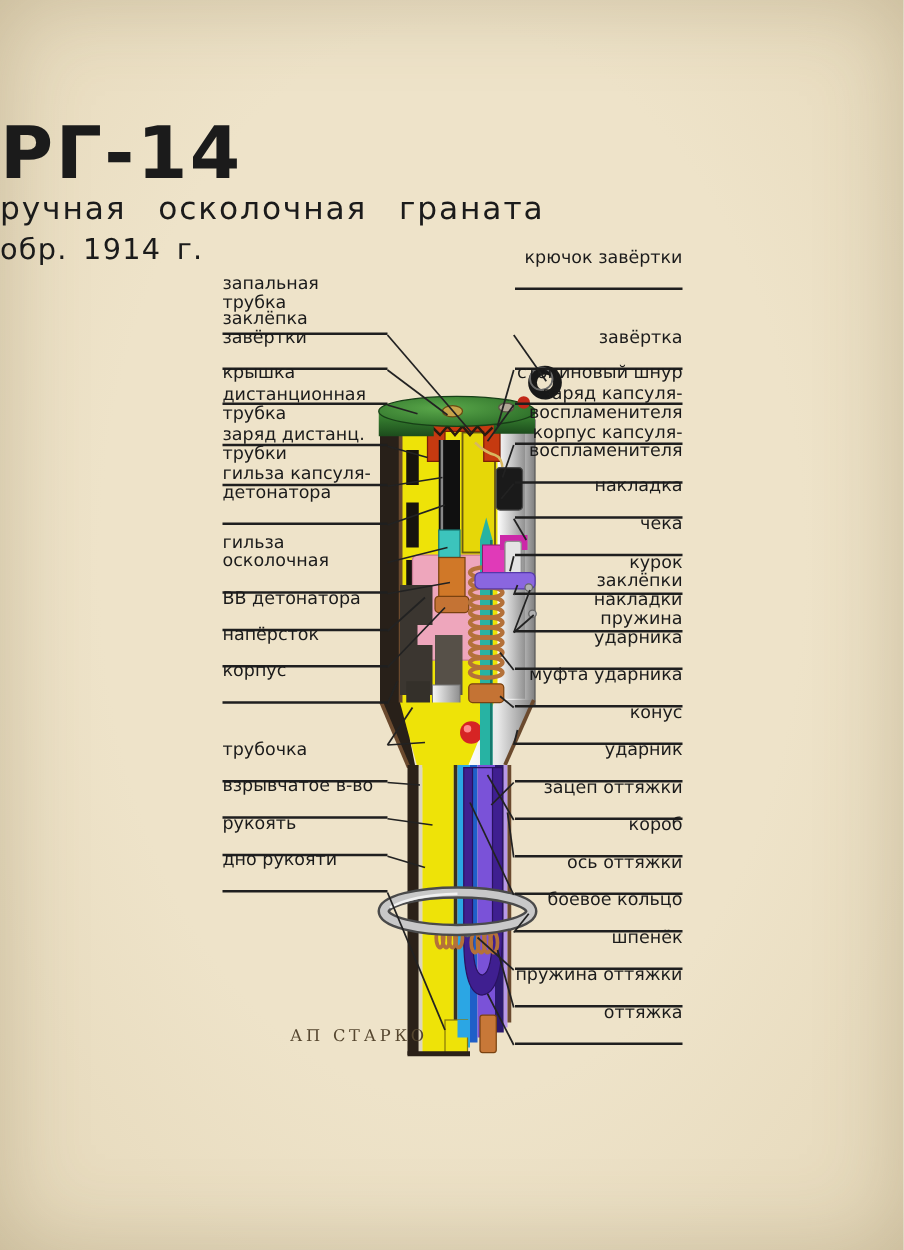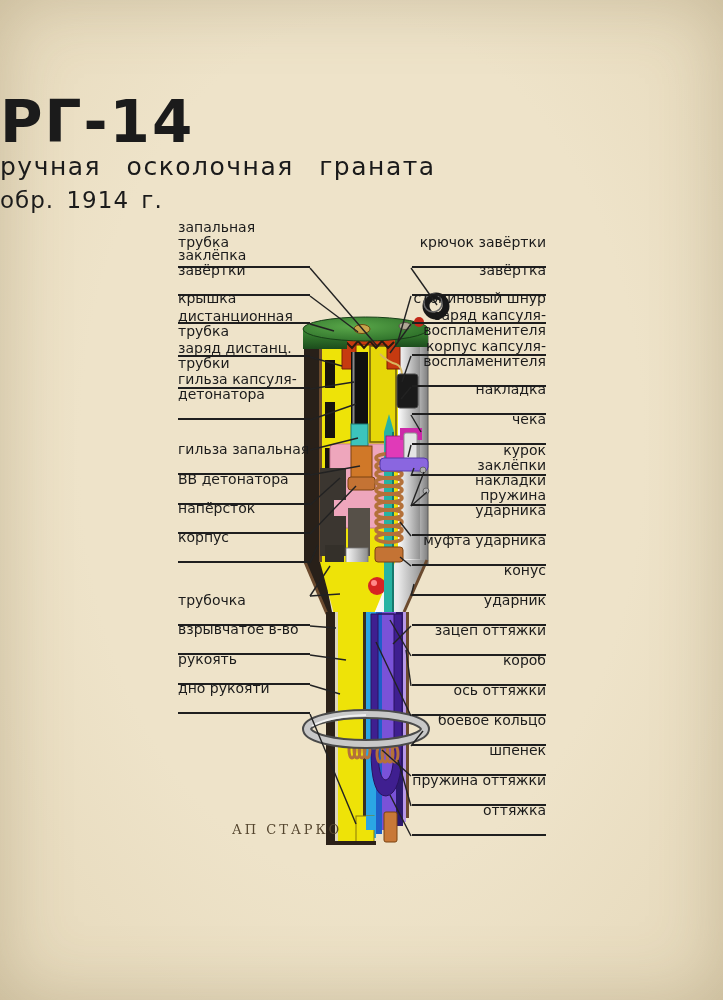--- a/index.html
+++ b/index.html
@@ -229,30 +229,30 @@
       <line x1="411" y1="836" x2="390" y2="795"></line>
     </g>
   </svg>
 
   <div class="lbl left" style="bottom:732px">запальная трубка</div>
   <div class="lbl left" style="bottom:704px">заклёпка завёртки</div>
   <div class="lbl left" style="bottom:676px">крышка</div>
   <div class="lbl left" style="bottom:643px">дистанционная трубка</div>
   <div class="lbl left" style="bottom:580px">гильза капсуля-детонатора</div>
   <div class="lbl left" style="bottom:611px">заряд дистанц. трубки</div>
-  <div class="lbl left" style="bottom:525px">гильза запальная</div>
+  <div class="lbl left" style="bottom:525px">гильза осколочная</div>
   <div class="lbl left" style="bottom:495px">ВВ детонатора</div>
   <div class="lbl left" style="bottom:466px">напёрсток</div>
   <div class="lbl left" style="bottom:437px">корпус</div>
   <div class="lbl left" style="bottom:374px">трубочка</div>
   <div class="lbl left" style="bottom:345px">взрывчатое в-во</div>
   <div class="lbl left" style="bottom:315px">рукоять</div>
   <div class="lbl left" style="bottom:286px">дно рукояти</div>
 
-  <div class="lbl right" style="bottom:732px">крючок завёртки</div>
+  <div class="lbl right" style="bottom:768px">крючок завёртки</div>
   <div class="lbl right" style="bottom:704px">завёртка</div>
   <div class="lbl right" style="bottom:676px">стопиновый шнур</div>
   <div class="lbl right" style="bottom:644px">заряд капсуля-воспламенителя</div>
   <div class="lbl right" style="bottom:613px">корпус капсуля-воспламенителя</div>
   <div class="lbl right" style="bottom:585px">накладка</div>
   <div class="lbl right" style="bottom:555px">чека</div>
   <div class="lbl right" style="bottom:524px">курок</div>
   <div class="lbl right" style="bottom:494px">заклёпки накладки</div>
   <div class="lbl right" style="bottom:464px">пружина ударника</div>
   <div class="lbl right" style="bottom:434px">муфта ударника</div>

